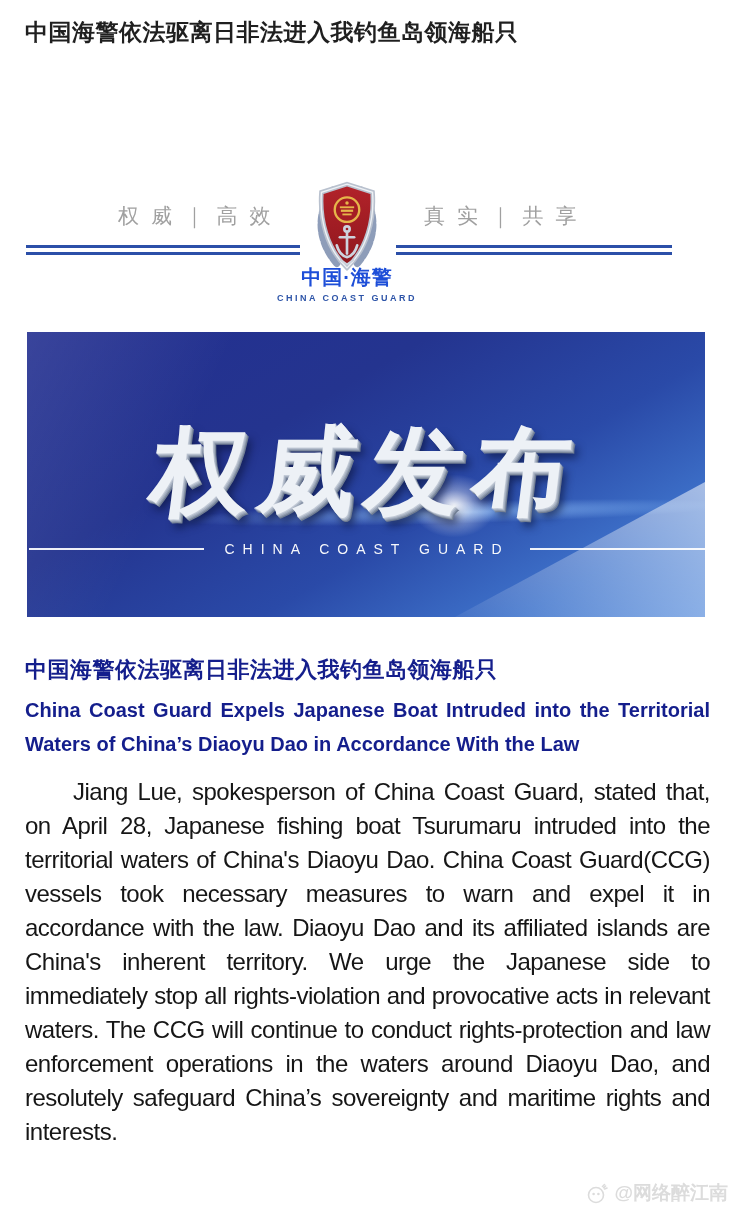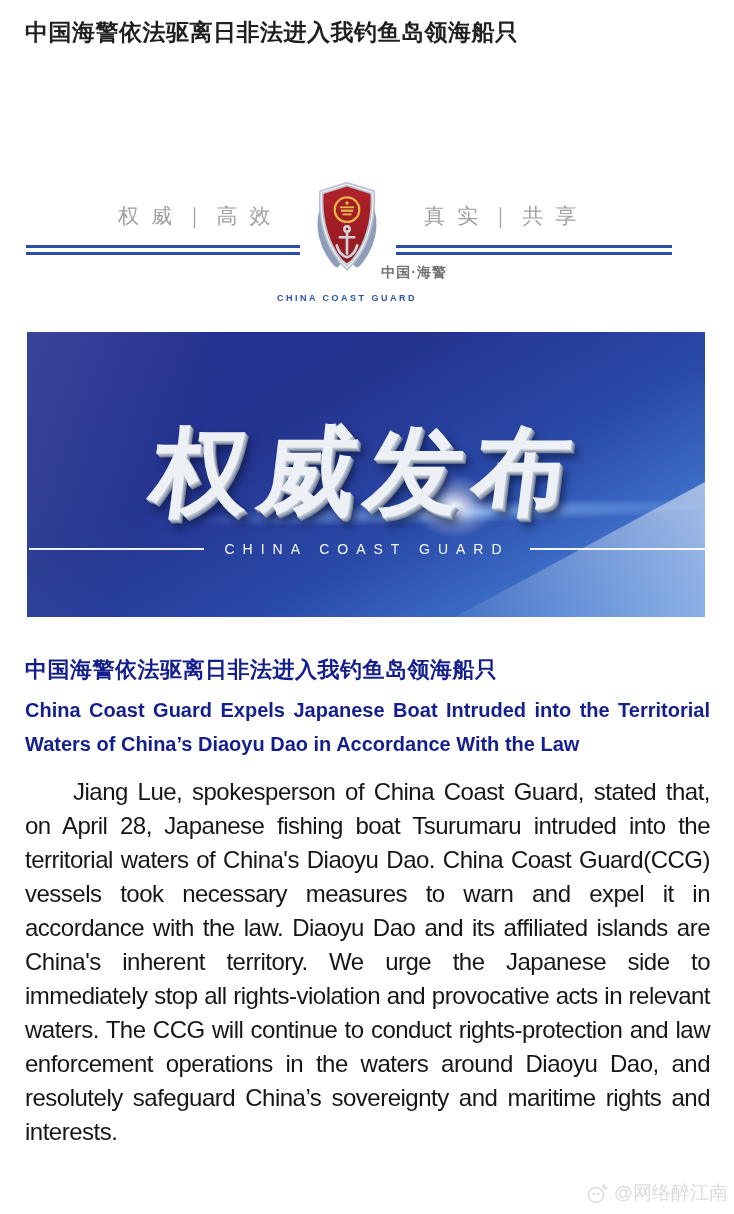--- a/index.html
+++ b/index.html
@@ -15,22 +15,22 @@
   .byline .loc{color:#bcbcbc;}
 
   
   .slogan{position:absolute;top:202px;font-size:21px;color:#a0a0a0;letter-spacing:12px;white-space:nowrap;}
   .slogan-left{left:118px;}
   .slogan-right{left:424px;}
   .rule{position:absolute;top:245px;height:4px;border-top:3px solid #2b4fa8;border-bottom:3px solid #2b4fa8;}
   .rule-left{left:26px;width:274px;}
   .rule-right{left:396px;width:276px;}
   .badge{position:absolute;left:303px;top:180px;width:88px;height:94px;}
-  .brand-cn{position:absolute;left:247px;top:264px;width:200px;text-align:right;
-    font-size:14px;font-weight:800;color:#737373;letter-spacing:1px;}
+  .brand-cn{position:absolute;left:247px;top:264px;width:200px;text-align:center;
+    font-size:20px;font-weight:800;color:#1d4ed8;letter-spacing:1px;}
   .brand-en{position:absolute;left:247px;top:293px;width:200px;text-align:center;
     font-size:9px;font-weight:600;color:#2d54a8;letter-spacing:2.5px;}
 
   
   .hero{position:absolute;left:27px;top:332px;width:678px;height:285px;overflow:hidden;cursor:pointer;
     background:linear-gradient(150deg,#232f90 0%,#24348f 35%,#2a4aa8 62%,#3f74cc 84%,#5c90dd 100%);}
   .hero::before{content:"";position:absolute;inset:0;
     background:linear-gradient(115deg,rgba(255,255,255,.10) 0%,rgba(255,255,255,0) 26%);}
   .hero .streak{position:absolute;top:59%;left:-5%;right:-5%;height:30px;transform:rotate(-1.6deg);
     background:radial-gradient(50% 50% at 62% 50%,rgba(150,200,255,.65),rgba(150,200,255,0) 75%);}
@@ -48,21 +48,21 @@
 
   
   .article{position:absolute;left:25px;top:655px;width:685px;}
   .h-cn{font-size:22px;line-height:30px;font-weight:700;color:#141e8c;margin:0 0 4px 0;letter-spacing:.5px;}
   .h-en{font-size:20px;line-height:34px;font-weight:700;color:#141e8c;margin:8px 0 14px 0;text-align:justify;}
   .p-cn{font-size:19.5px;line-height:34px;color:#161616;margin:0 0 6px 0;text-align:justify;text-indent:2em;}
   .p-en{font-size:24px;line-height:34px;color:#161616;margin:0;text-align:justify;text-indent:2em;letter-spacing:-0.5px;}
 
   
   .watermark{position:absolute;right:6px;bottom:8px;display:flex;align-items:center;gap:4px;
-    color:#dcdcdc;font-size:19px;font-weight:400;}
+    color:#dcdcdc;font-size:19px;font-weight:700;}
 </style>
 </head>
 <body>
 
 <div class="page">
 
   <div class="post-title">中国海警依法驱离日非法进入我钓鱼岛领海船只</div>
 
   <div class="slogan slogan-left">权威｜高效</div>
   <div class="slogan slogan-right">真实｜共享</div>

